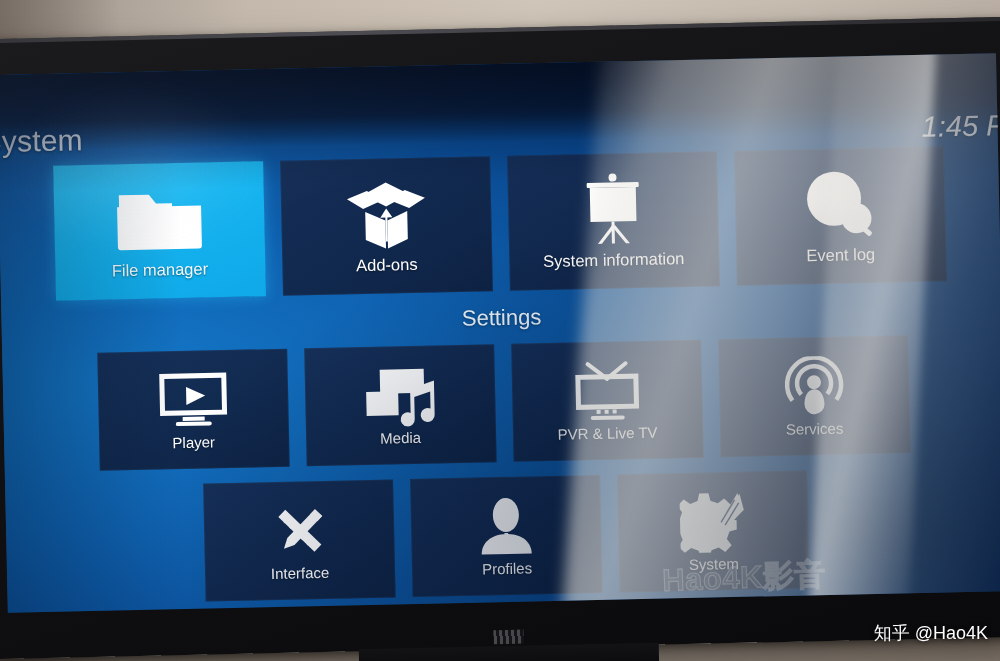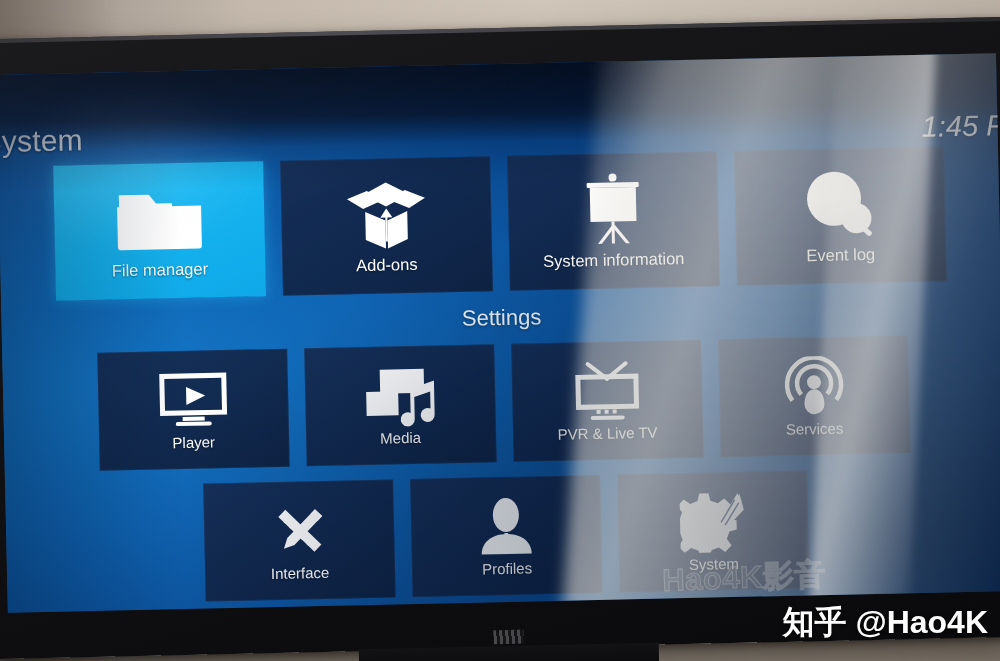--- a/index.html
+++ b/index.html
@@ -142,21 +142,21 @@
   #wm-hao4k {
     position:absolute; left:655px; top:498px;
     font-size:31px; font-weight:700; letter-spacing:.5px;
     color:rgba(255,255,255,.10);
     -webkit-text-stroke:1.1px rgba(232,240,248,.42);
     transform:rotate(-1deg);
     white-space:nowrap;
   }
   #wm-zhihu {
     position:absolute; right:12px; bottom:16px;
-    font-size:32px; font-weight:700; color:#fdfdfd;
+    font-size:18px; font-weight:400; color:#fdfdfd;
     text-shadow:0 1px 4px rgba(0,0,0,.75);
     white-space:nowrap; z-index:40;text-align:right;
   }
 
   
   #glare-main {
     position:absolute; left:58%; top:-6%; width:46%; height:112%;
     background:linear-gradient(104deg,
       rgba(255,255,255,0) 0%,
       rgba(228,226,220,.46) 14%,

